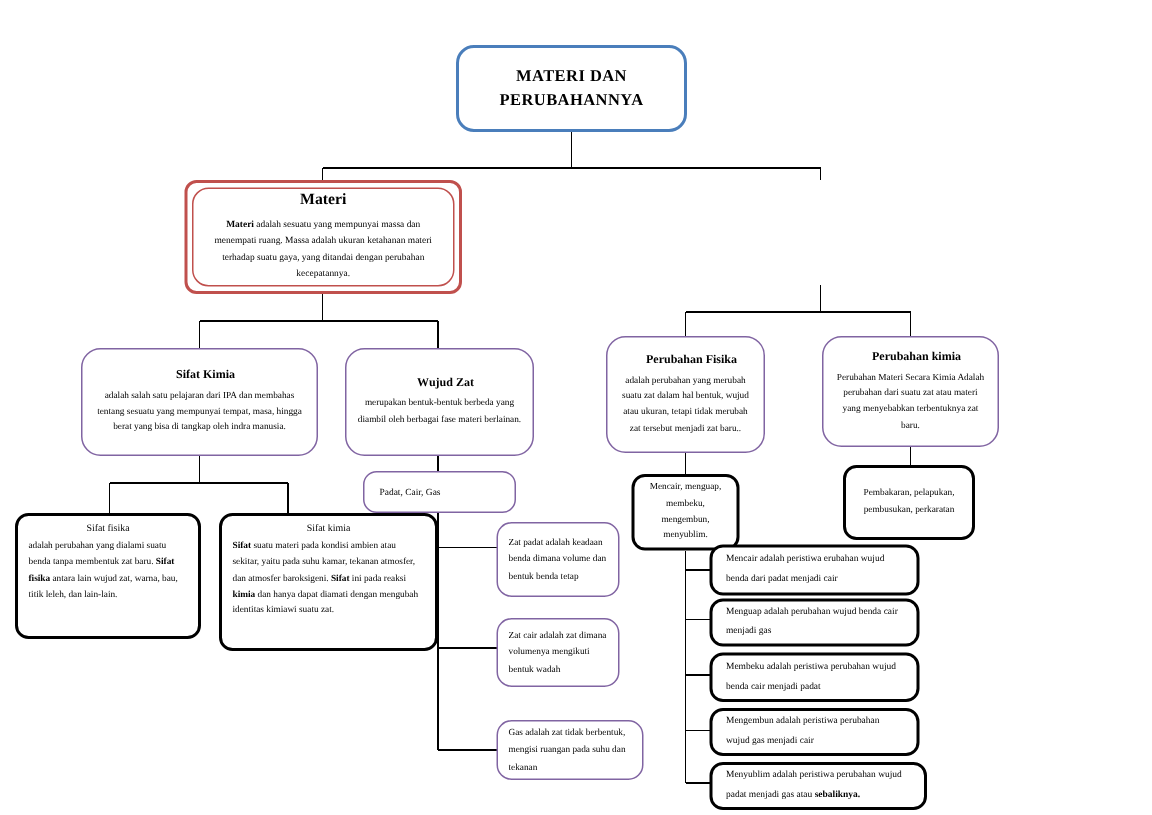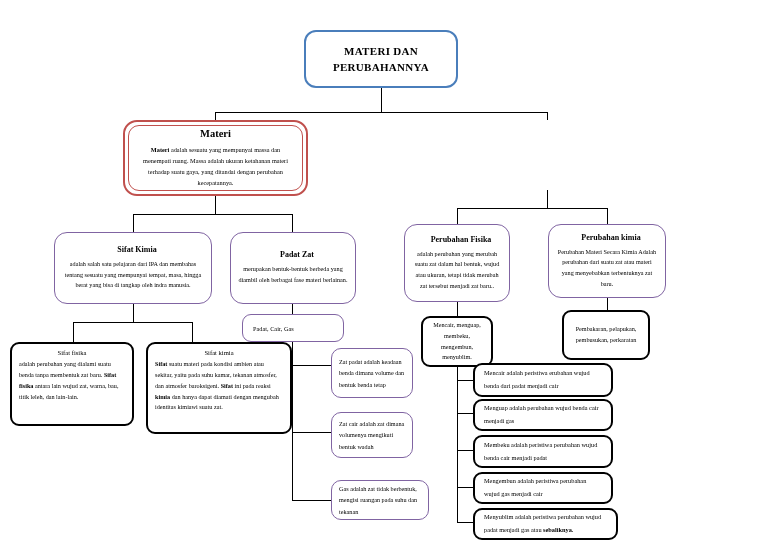--- a/index.html
+++ b/index.html
@@ -12,21 +12,21 @@
   svg.lines{position:absolute;left:0;top:0;width:768px;height:543px;pointer-events:none;}
 
   .node{position:absolute;box-sizing:border-box;display:flex;flex-direction:column;
         align-items:center;justify-content:center;text-align:center;background:#fff;}
 
   
   .n-root{border:2px solid #4a7ebb;border-radius:12px;}
   .n-root .title{font-weight:bold;font-size:11px;line-height:1.5;letter-spacing:.3px;color:#000;}
 
   
-  .n-red{border:2px solid #c0504d;border-radius:14px;padding:3px;}
+  .n-red{border:2px solid #c0504d;border-radius:8px;padding:3px;}
   .n-red .inner{border:1px solid #c0504d;border-radius:11px;width:100%;height:100%;
                 display:flex;flex-direction:column;align-items:center;justify-content:center;
                 padding:4px 8px;box-sizing:border-box;}
   .n-red .title{font-weight:bold;font-size:10.5px;margin-bottom:5px;}
   .n-red .title.sm{font-size:7.5px;margin-bottom:4px;}
   .n-red .body{font-size:6.3px;line-height:1.75;}
   .n-red .body b{font-weight:bold;}
 
   
   .n-purple{border:1.5px solid #8064a2;border-radius:13px;padding:4px 7px;}
@@ -115,21 +115,21 @@
     </div>
   </div>
 
 
   <div class="node n-purple" style="left:54px;top:232px;width:158px;height:72px;">
     <div class="title">Sifat Kimia</div>
     <div class="body">adalah salah satu pelajaran dari IPA dan membahas tentang sesuatu yang mempunyai tempat, masa, hingga berat yang bisa di tangkap oleh indra manusia.</div>
   </div>
 
   <div class="node n-purple" style="left:230px;top:232px;width:126px;height:72px;">
-    <div class="title">Padat Zat</div>
+    <div class="title">Wujud Zat</div>
     <div class="body">merupakan bentuk-bentuk berbeda yang diambil oleh berbagai fase materi berlainan.</div>
   </div>
 
   <div class="node n-purple" style="left:404px;top:224px;width:106px;height:78px;">
     <div class="title">Perubahan Fisika</div>
     <div class="body">adalah perubahan yang merubah suatu zat dalam hal bentuk, wujud atau ukuran, tetapi tidak merubah zat tersebut menjadi zat baru..</div>
   </div>
 
   <div class="node n-purple" style="left:548px;top:224px;width:118px;height:74px;">
     <div class="title">Perubahan kimia</div>

